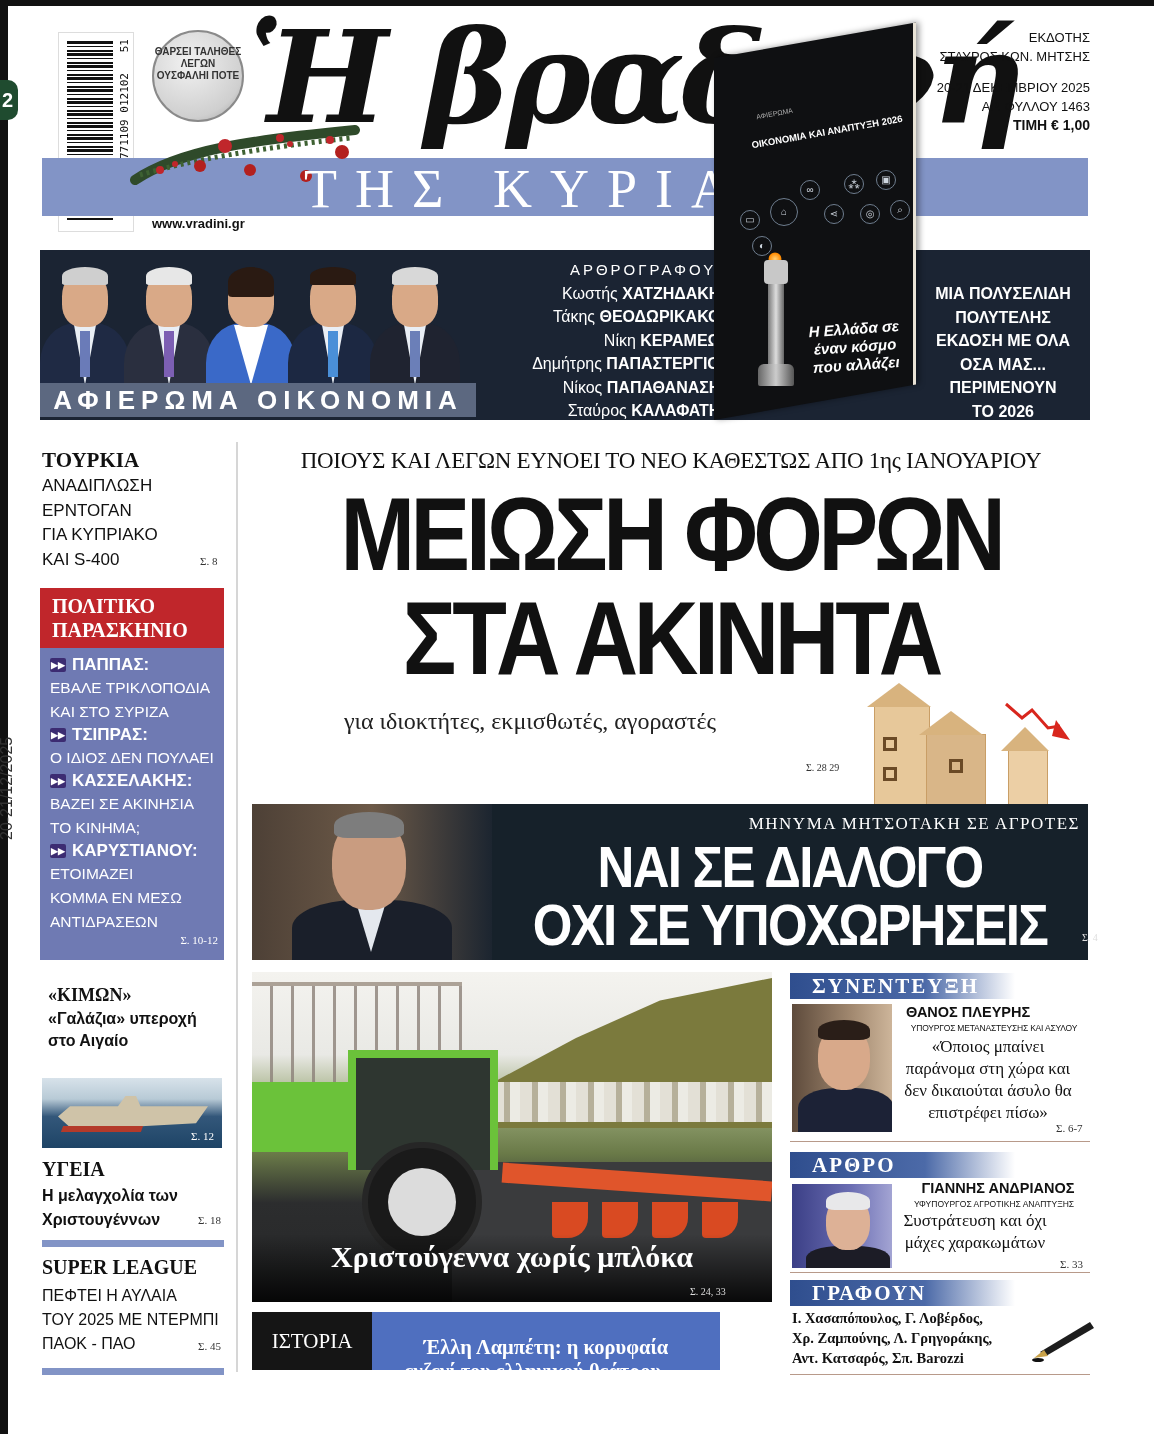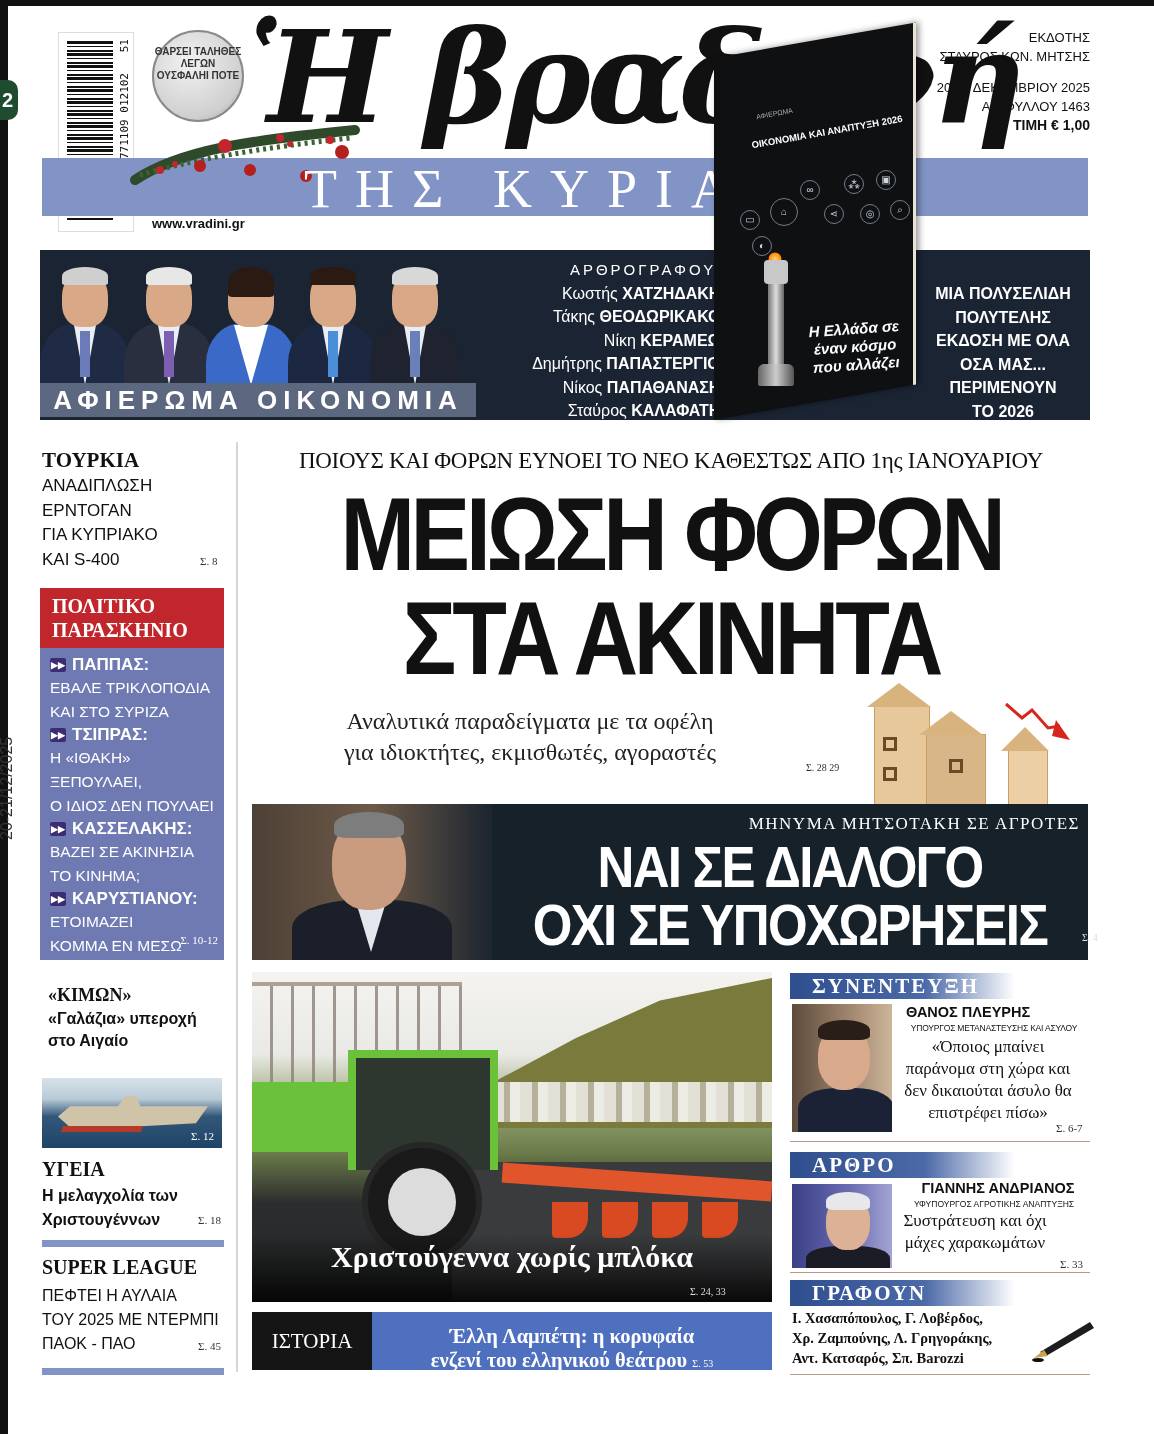--- a/index.html
+++ b/index.html
@@ -136,21 +136,21 @@
   #wheel { position:absolute; left:110px; top:170px; width:120px; height:120px; border-radius:50%; background:#1a1a1a; border:6px solid #262626; }
   #rim { position:absolute; left:136px; top:196px; width:68px; height:68px; border-radius:50%; background:#dcdcdc; }
   #plow { position:absolute; left:250px; top:200px; width:270px; height:20px; background:#e0552b; transform: rotate(4deg); }
   .share { position:absolute; top:230px; width:36px; height:36px; background:#d94a22; border-radius:0 0 20px 4px; }
   #tractor-cap { left:252px; top:1240px; width:520px; text-align:center; color:#fff; font-family:"Liberation Serif", serif; font-weight:bold; font-size:30px; }
   #tractor-capbg { left:252px; top:1234px; width:520px; height:68px; background: linear-gradient(180deg,rgba(0,0,0,0),rgba(0,0,0,.85)); }
   #tractor-pg { left:690px; top:1286px; color:#ddd; font-size:10px; font-family:"Liberation Serif",serif; }
 
   
   #istoria { left:252px; top:1312px; width:120px; height:58px; background:#151515; color:#fff; font-family:"Liberation Serif", serif; font-size:21px; text-align:center; line-height:58px; }
-  #istoria-t { left:372px; top:1312px; width:400px; height:58px; background:#4f6fbf; color:#fff; font-family:"Liberation Serif", serif; font-weight:bold; font-size:20.5px; line-height:24px; text-align:center; padding-top:12px; }
+  #istoria-t { left:372px; top:1312px; width:348px; height:58px; background:#4f6fbf; color:#fff; font-family:"Liberation Serif", serif; font-weight:bold; font-size:20.5px; line-height:24px; text-align:center; padding-top:23px; }
   #istoria-t .pg2 { font-size:10px; font-weight:normal;margin-top:48px; }
 
   
   .rhead { left:790px; width:300px; height:26px; color:#fff; font-family:"Liberation Serif", serif; font-weight:bold; font-size:21px; letter-spacing:2px; padding-left:22px; line-height:26px; background: linear-gradient(90deg,#2f4e8e 0%,#4c6aa8 45%,rgba(130,148,198,0) 75%); }
   #syn-h { top:973px; }
   #arthro-h { top:1152px; }
   #grafoun-h { top:1280px; }
   .rphoto { left:792px; width:100px; }
   #pl-photo { top:1004px; height:128px; background: linear-gradient(90deg,#5e4b3c,#a28970 60%,#cdb59a); position:absolute; overflow:hidden; }
   #pl-photo .f { position:absolute; left:26px; top:22px; width:52px; height:64px; border-radius:45%; background:#d8a98a; }
@@ -328,21 +328,20 @@
         <span>ΠΑΠΠΑΣ:</span>
       </div>
     <div class="tx">ΕΒΑΛΕ ΤΡΙΚΛΟΠΟΔΙΑ</div>
     <div class="tx">ΚΑΙ ΣΤΟ ΣΥΡΙΖΑ</div>
   </div>
   <div class="item">
     <div class="nm">
         <span class="arr">▶▶</span>
         <span>ΤΣΙΠΡΑΣ:</span>
       </div>
-    <div class="tx">Η «ΙΘΑΚΗ» ΞΕΠΟΥΛΑΕΙ,</div>
     <div class="tx">Ο ΙΔΙΟΣ ΔΕΝ ΠΟΥΛΑΕΙ</div>
   </div>
   <div class="item">
     <div class="nm">
         <span class="arr">▶▶</span>
         <span>ΚΑΣΣΕΛΑΚΗΣ:</span>
       </div>
     <div class="tx">ΒΑΖΕΙ ΣΕ ΑΚΙΝΗΣΙΑ</div>
     <div class="tx">ΤΟ ΚΙΝΗΜΑ;</div>
   </div>
@@ -373,27 +372,26 @@
 
 <div class="abs" id="super-h">SUPER LEAGUE</div>
 <div class="abs" id="super-t">
   <div>ΠΕΦΤΕΙ Η ΑΥΛΑΙΑ</div>
   <div>ΤΟΥ 2025 ΜΕ ΝΤΕΡΜΠΙ</div>
   <div>ΠΑΟΚ - ΠΑΟ</div>
 </div>
 <div class="abs pg" id="super-pg">Σ. 45</div>
 <div class="abs" id="super-bar"></div>
 
-<div class="abs" id="kicker">ΠΟΙΟΥΣ ΚΑΙ ΦΟΡΩΝ ΕΥΝΟΕΙ ΤΟ ΝΕΟ ΚΑΘΕΣΤΩΣ ΑΠΟ 1ης ΙΑΝΟΥΑΡΙΟΥ</div>
+<div class="abs" id="kicker">ΠΟΙΟΥΣ ΚΑΙ ΛΕΓΩΝ ΕΥΝΟΕΙ ΤΟ ΝΕΟ ΚΑΘΕΣΤΩΣ ΑΠΟ 1ης ΙΑΝΟΥΑΡΙΟΥ</div>
 <div class="abs" id="headline">
   <div>ΜΕΙΩΣΗ ΦΟΡΩΝ</div>
   <div>ΣΤΑ ΑΚΙΝΗΤΑ</div>
 </div>
 <div class="abs" id="subhead">
-  <div>Αναλυτικά παραδείγματα με τα οφέλη</div>
   <div>για ιδιοκτήτες, εκμισθωτές, αγοραστές</div>
 </div>
 <div class="abs pg" id="subhead-pg">Σ. 28 29</div>
 
 <div class="abs" id="houses">
   <div class="house" style="left:14px;top:36px;width:56px;height:100px;">
       <div class="roof"></div>
       <div class="win" style="left:8px;top:30px"></div>
       <div class="win" style="left:8px;top:60px"></div>
     </div>

